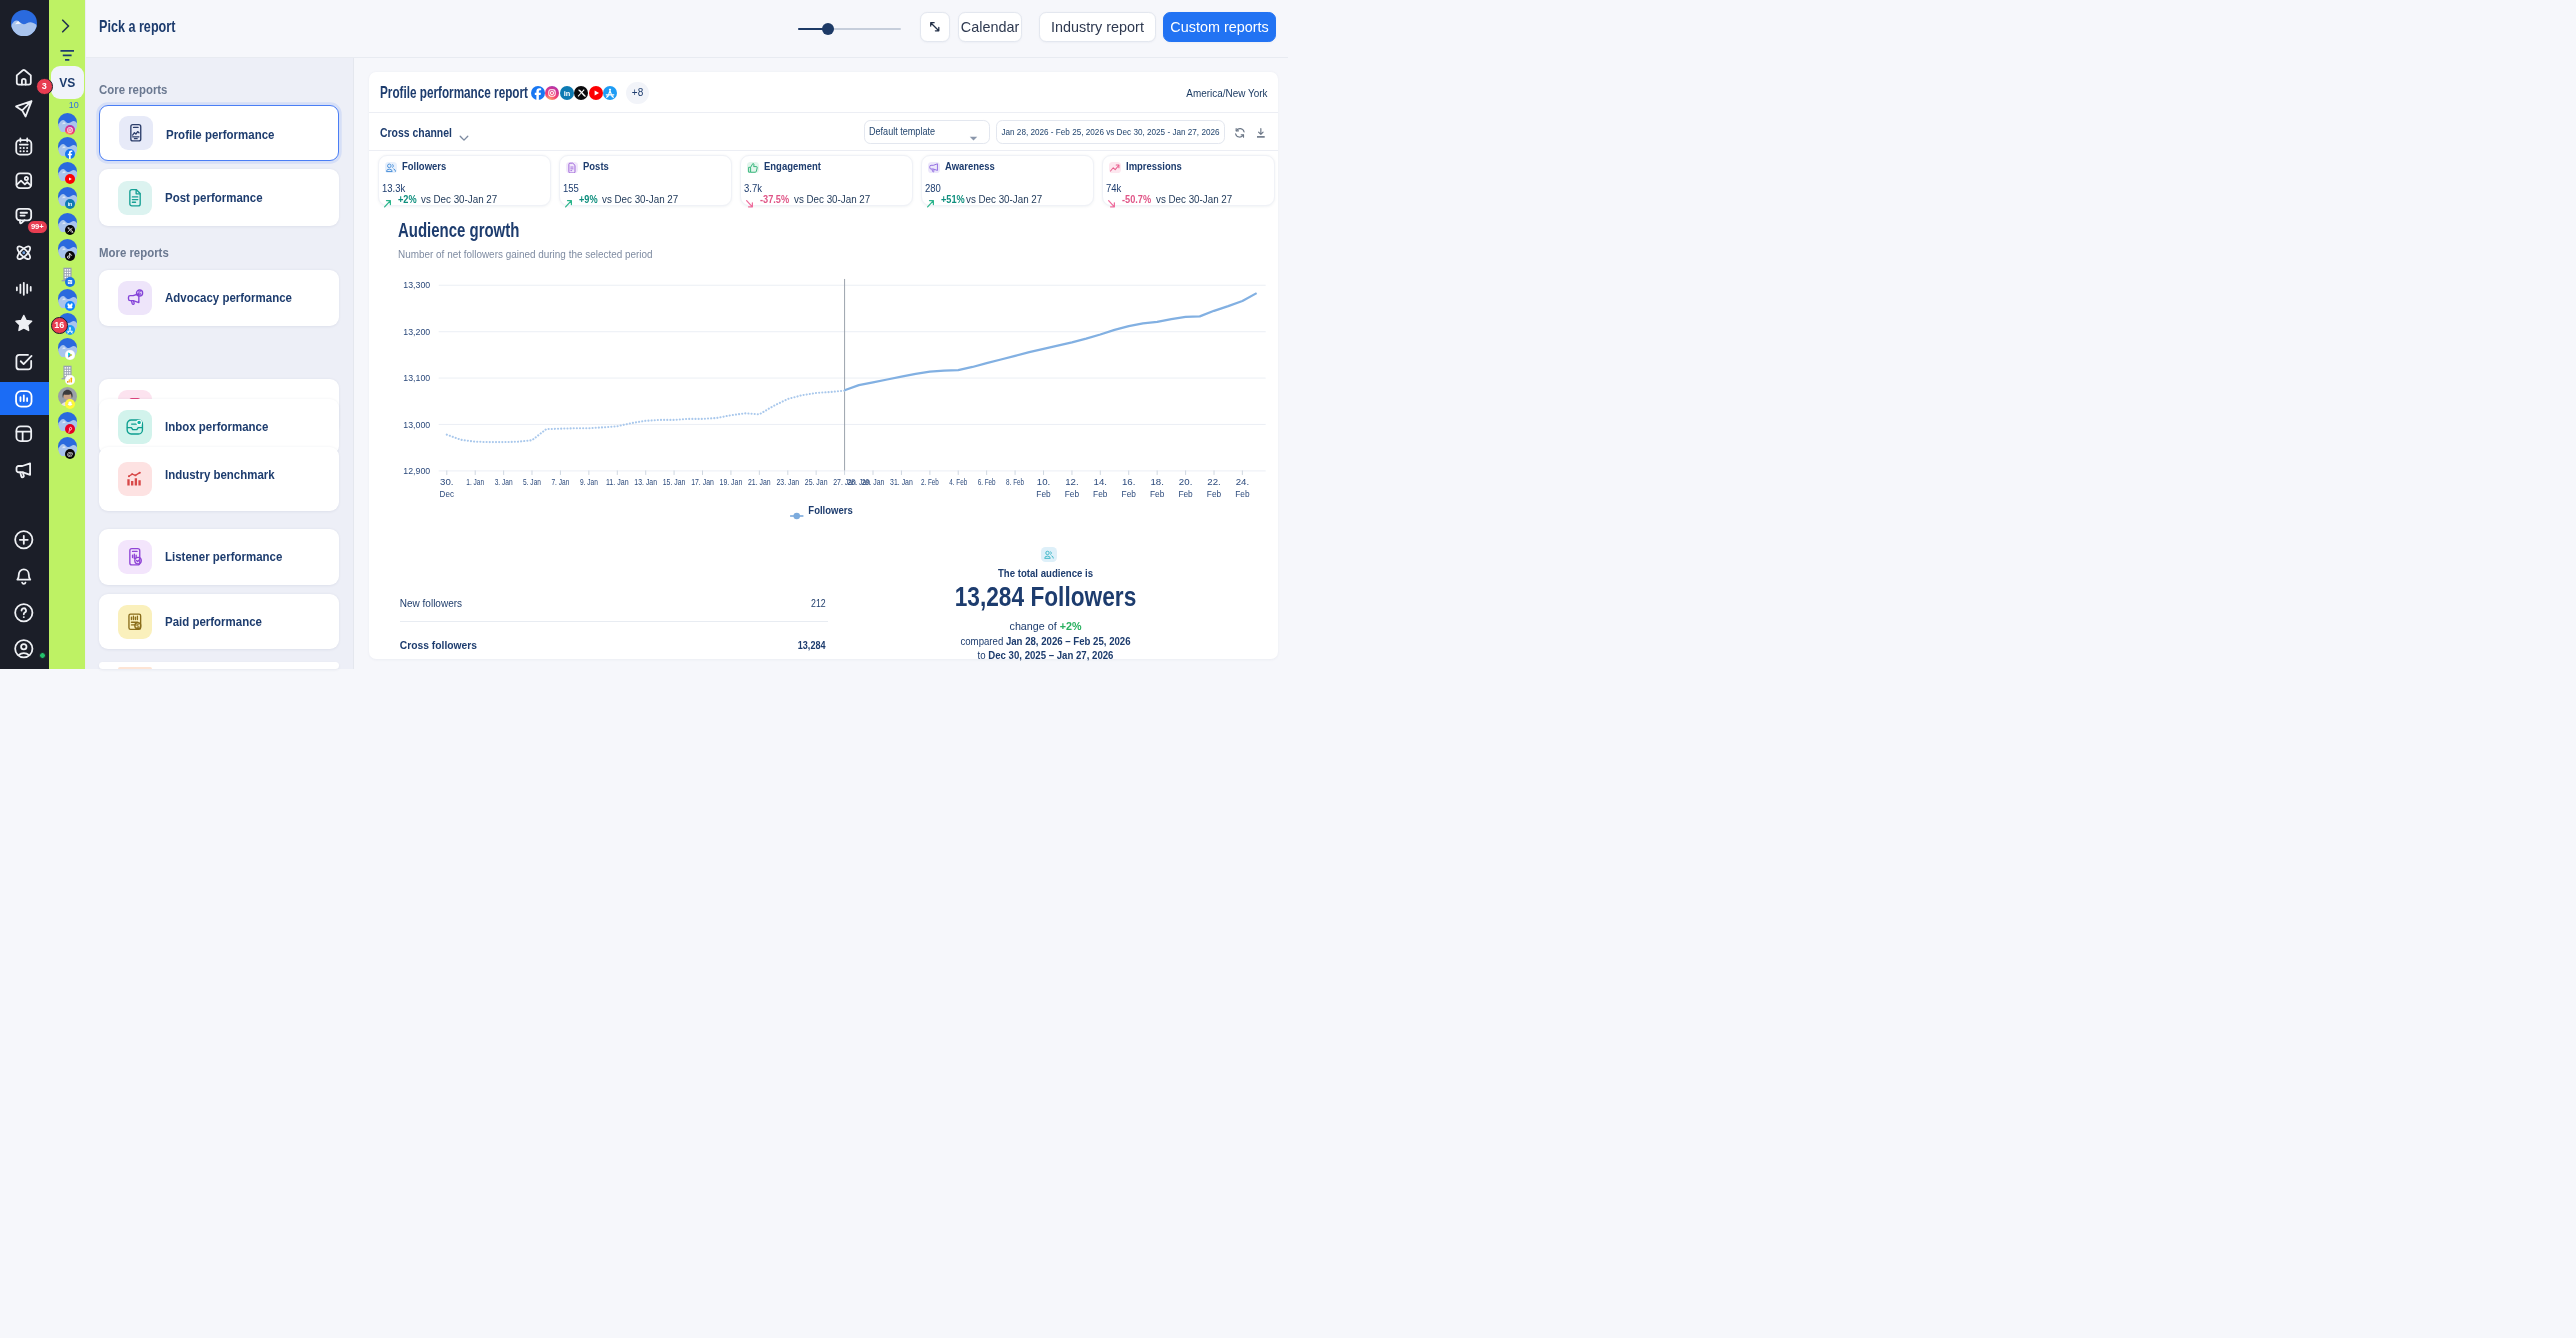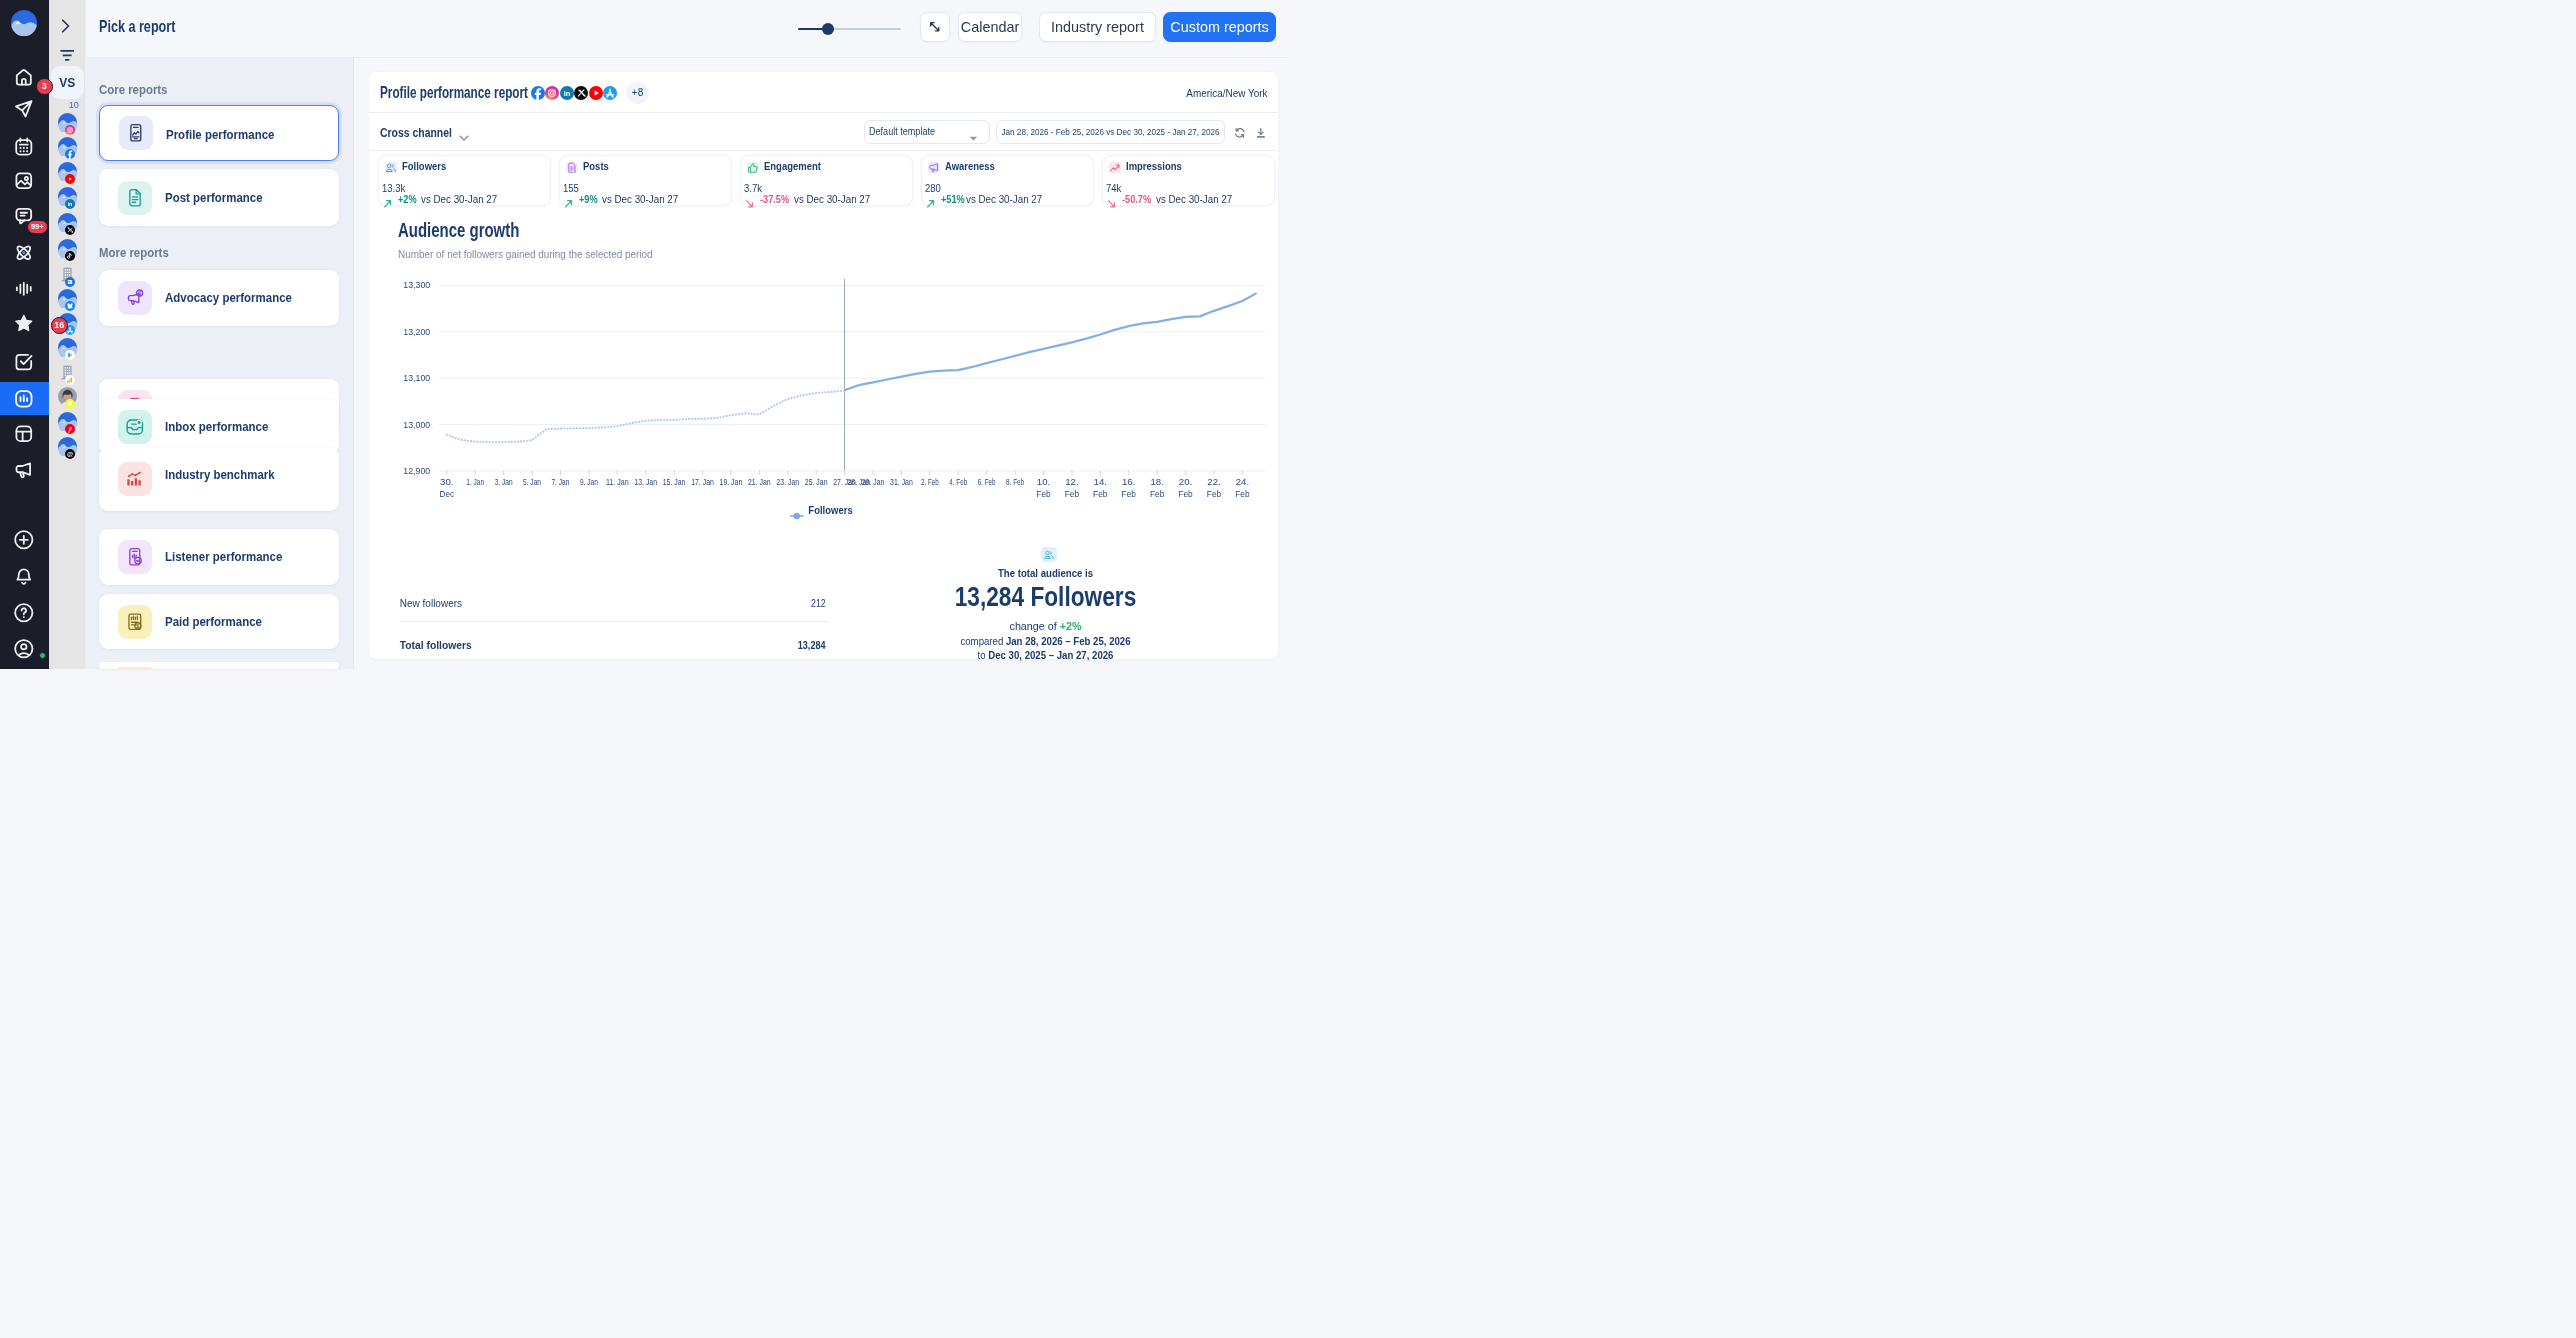--- a/index.html
+++ b/index.html
@@ -1,18 +1,18 @@
 <!DOCTYPE html>
 <html style="font-size:14.4px"><head><meta charset="utf-8"><style>
 *{margin:0;padding:0;box-sizing:border-box;}
 html,body{width:1288px;height:669px;overflow:hidden;background:#f6f7fb;
  font-family:"Liberation Sans",sans-serif;-webkit-font-smoothing:antialiased;}
 .abs{position:absolute;}
 .sidebar{position:absolute;left:0;top:0;width:49px;height:669px;background:#1b1e28;z-index:30;}
-.rail{position:absolute;left:49px;top:0;width:37px;height:669px;background:#e5e5e5;border-right:0.9px solid #ecedf3;z-index:20;}
+.rail{position:absolute;left:49px;top:0;width:37px;height:669px;background:#bef264;border-right:0.9px solid #ecedf3;z-index:20;}
 .topbar{position:absolute;left:85px;top:0;width:1203px;height:58px;background:#f6f7fb;border-bottom:0.9px solid #e8ebf1;}
 .panel{position:absolute;left:85px;top:58px;width:269px;height:611px;background:#edeff7;border-right:0.9px solid #e4e7ee;}
 .main{position:absolute;left:354px;top:58px;width:934px;height:611px;background:#f6f7fb;}
 .card{position:absolute;left:15.3px;top:13.5px;width:909px;height:587px;background:#fff;border-radius:7.2px;box-shadow:0 0.9px 2.7px rgba(30,50,90,.05);}
 .t{position:absolute;white-space:nowrap;}
 .rcard{position:absolute;left:13.5px;width:240px;background:#fff;border-radius:9px;box-shadow:0 0.9px 2.7px rgba(25,45,90,.07);}
 .rcard .ic{position:absolute;left:19px;top:50%;transform:translateY(-50%);width:34px;height:34px;border-radius:9px;display:flex;align-items:center;justify-content:center;}
 .statcard{position:absolute;top:83px;height:51px;background:#fff;border:0.9px solid #f0f2f7;border-radius:9px;box-shadow:0 0.9px 2.7px rgba(25,45,90,.06);}
 .btn{position:absolute;top:12px;height:30px;background:#fff;border:0.9px solid #e3e7ef;border-radius:7.2px;
  display:flex;align-items:center;justify-content:center;font-size:14.4px;color:#2e3950;box-shadow:0 0.9px 1.8px rgba(25,45,90,.04);}
@@ -601,21 +601,21 @@
           <polyline points="529.5,134.0 545.4,128.3 561.2,125.2 577.0,122.1 592.9,118.9 608.7,115.8 624.6,113.3 640.4,112.2 656.2,111.7 672.1,108.1 687.9,103.9 703.8,99.8 719.6,95.7 735.4,91.5 751.3,87.9 767.1,84.3 783.0,80.7 798.8,76.5 814.6,71.9 830.5,66.7 846.3,62.5 862.2,59.4 878.0,57.9 893.8,54.8 909.7,52.2 925.5,51.7 941.4,45.5 957.2,40.3 973.0,34.6 988.9,25.8" fill="none" stroke="#82b0e2" stroke-width="2.5" stroke-linejoin="round"></polyline>
         </svg></div>
       <div class="abs" style="left:421px;top:435px;"><svg width="13.5" height="8" viewBox="0 0 15 9" style="">
           <path d="M0 4.5h15" stroke="#7cabdd" stroke-width="1.8"></path>
           <circle cx="7.5" cy="4.5" r="3.7" fill="#7cabdd"></circle>
         </svg></div>
       <div class="t" style="left:192px;width:539px;text-align:center;top:433px;line-height:12.4px;font-size:10px;font-weight:700;color:#1d3c6e;transform:scaleX(0.95);transform-origin:50% 50%;">Followers</div>
       <div class="t" style="left:30.5px;top:526px;line-height:12.4px;font-size:10px;font-weight:400;color:#23406e;">New followers</div>
       <div class="t" style="right:453px;text-align:right;top:526px;line-height:12.4px;font-size:10px;font-weight:400;color:#23406e;transform:scaleX(0.88);transform-origin:100% 50%;">212</div>
       <div class="abs" style="left:30.5px;top:549px;width:428px;height:0.9px;background:#e8ecf2;"></div>
-      <div class="t" style="left:30.5px;top:567px;line-height:13px;font-size:10.3px;font-weight:700;color:#1d3c6e;">Total followers</div>
+      <div class="t" style="left:30.5px;top:567px;line-height:13px;font-size:10.3px;font-weight:700;color:#1d3c6e;">Cross followers</div>
       <div class="t" style="right:453px;text-align:right;top:567px;line-height:13px;font-size:10.3px;font-weight:700;color:#1d3c6e;transform:scaleX(0.88);transform-origin:100% 50%;">13,284</div>
       <div class="abs" style="left:672px;top:475px;width:15.7px;height:15.7px;border-radius:4.5px;background:#def0f9;display:flex;align-items:center;justify-content:center;">
         <svg width="11.7" height="11.7" viewBox="0 0 13 13" style="">
           <circle cx="5" cy="4.4" r="1.9" stroke="#35b3c4" stroke-width="1" fill="none"></circle>
           <path d="M1.9 10.4a3.1 2.5 0 0 1 6.2 0z" stroke="#35b3c4" stroke-width="1" fill="none" stroke-linejoin="round"></path>
           <path d="M8.6 3a1.9 1.9 0 0 1 0 3M9.7 7.6a3 2.5 0 0 1 1.8 2.5" stroke="#35b3c4" stroke-width="1" fill="none" stroke-linecap="round"></path>
         </svg>
       </div>
       <div class="t" style="left:407px;width:539px;text-align:center;top:494px;line-height:14px;font-size:11.2px;font-weight:700;color:#1d3c6e;transform:scaleX(0.86);transform-origin:50% 50%;">The total audience is</div>
       <div class="t" style="left:407px;width:539px;text-align:center;top:507px;line-height:35px;font-size:28px;font-weight:700;color:#1d3c6e;transform:scaleX(0.81);transform-origin:50% 50%;">13,284 Followers</div>

